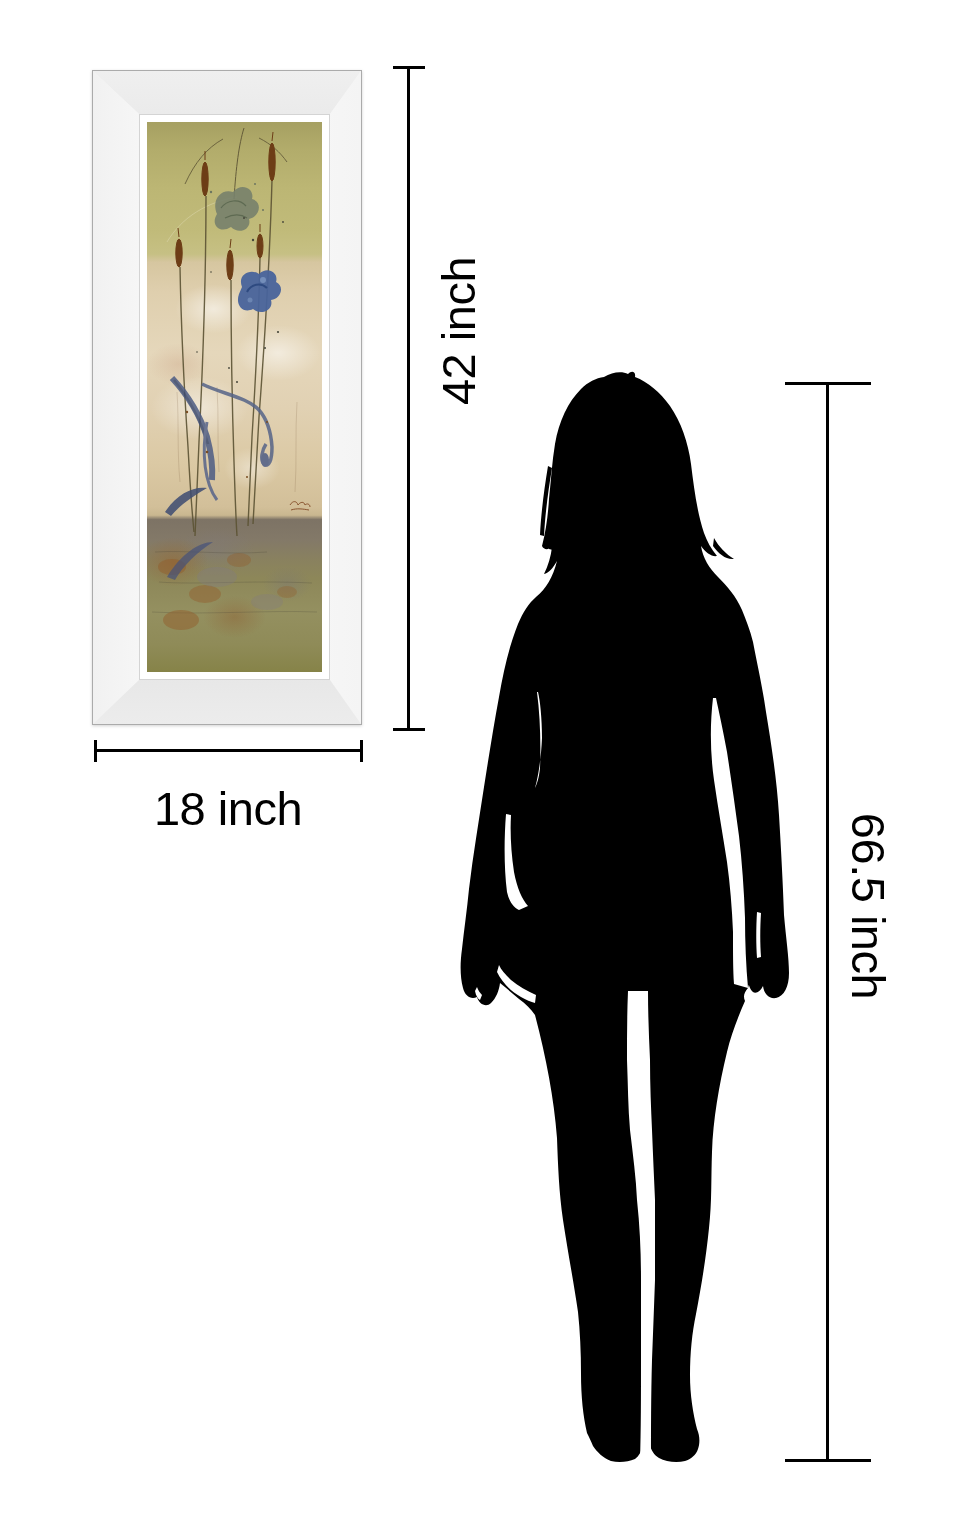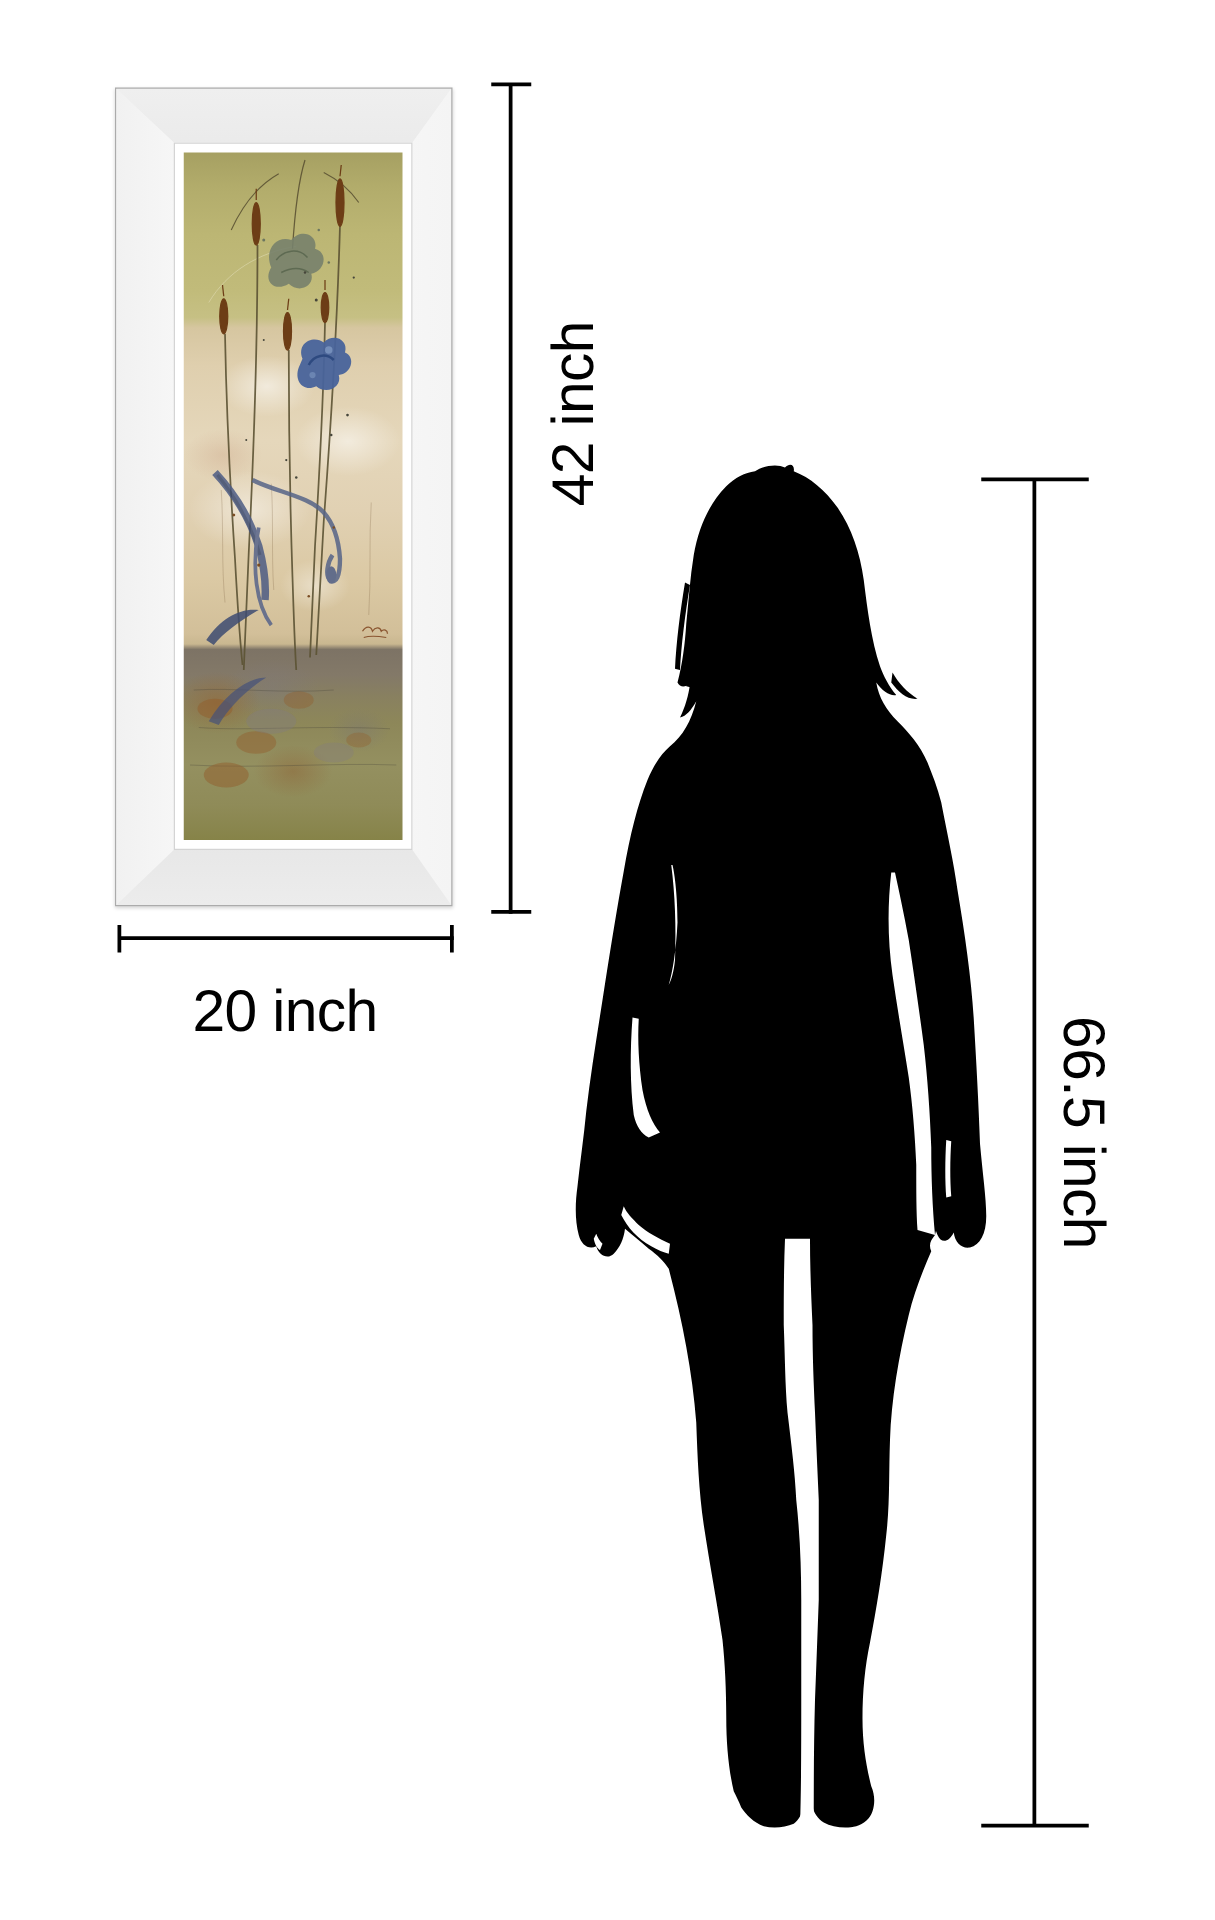--- a/index.html
+++ b/index.html
@@ -176,21 +176,21 @@
     <div class="dim" style="left:407px;top:67px;width:3px;height:664px;"></div>
     <div class="dim" style="left:393px;top:66px;width:32px;height:3px;"></div>
     <div class="dim" style="left:393px;top:728px;width:32px;height:3px;"></div>
     <div class="dim-label rot-ccw" style="left:458px;top:331px;">42 inch</div>
   </div>
 
   <div>
     <div class="dim" style="left:95px;top:749px;width:268px;height:3px;"></div>
     <div class="dim" style="left:94px;top:740px;width:3px;height:22px;"></div>
     <div class="dim" style="left:360px;top:740px;width:3px;height:22px;"></div>
-    <div class="dim-label" style="left:228px;top:808px;">20 inch</div>
+    <div class="dim-label" style="left:228px;top:808px;">18 inch</div>
   </div>
 
   <div>
     <div class="dim" style="left:826px;top:383px;width:3px;height:1078px;"></div>
     <div class="dim" style="left:785px;top:382px;width:86px;height:3px;"></div>
     <div class="dim" style="left:785px;top:1459px;width:86px;height:3px;"></div>
     <div class="dim-label rot-cw" style="left:868px;top:906px;">66.5 inch</div>
   </div>
 
   <svg id="silhouette" viewBox="455 368 340 1098" preserveAspectRatio="none">

